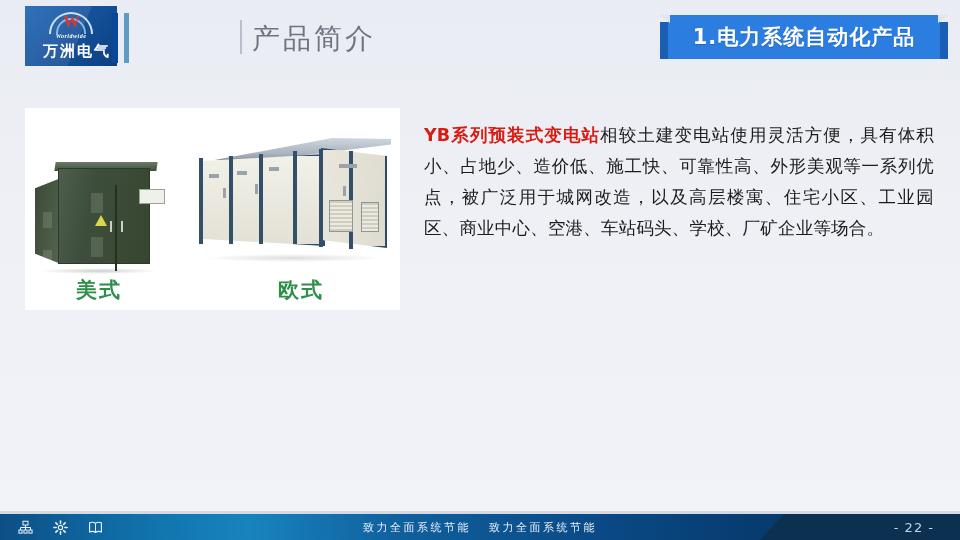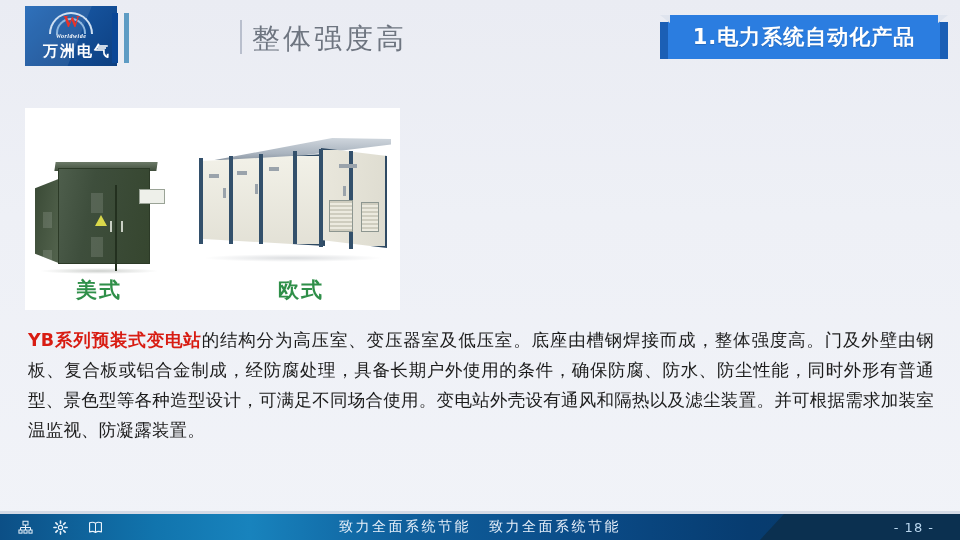--- a/index.html
+++ b/index.html
@@ -222,21 +222,21 @@
   .footer:before{
     content:"";position:absolute;right:0;top:0;width:200px;height:26px;
     background:#0b3050;clip-path:polygon(24px 0,100% 0,100% 100%,0 100%);
   }
   .footer-topline{position:absolute;left:0;bottom:26px;width:960px;height:3px;background:#d4dae6;}
   .footer-icons{position:absolute;left:18px;top:0;height:26px;display:flex;align-items:center;gap:20px;z-index:2;}
   .ficon{width:15px;height:15px;display:block;}
   .footer-slogan{
     position:absolute;left:0;right:0;top:0;height:26px;
     display:flex;align-items:center;justify-content:center;gap:18px;
-    color:#e7f0fa;font-size:14px;letter-spacing:2.5px;
+    color:#e7f0fa;font-size:11px;letter-spacing:2.5px;
     font-family:"DejaVu Sans",sans-serif;z-index:2;
   }
   .footer-page{
     position:absolute;right:26px;top:0;height:26px;display:flex;align-items:center;
     color:#b9d6ee;font-size:13px;letter-spacing:1px;z-index:3;
     font-family:"DejaVu Sans",sans-serif;
   }
 </style>
 </head>
 <body>
@@ -252,21 +252,21 @@
         <div class="logo-w">W</div>
       </div>
       <div class="logo-sub">Worldwide</div>
       <div class="logo-cn">万洲电气</div>
     </div>
 
     <div class="hdr-bar1"></div>
     <div class="hdr-bar2"></div>
 
     <div class="hdr-sep"></div>
-    <div class="hdr-subtitle">整体强度高</div>
+    <div class="hdr-subtitle">产品简介</div>
 
     <div class="ribbon">
       <div class="ribbon-shadow-l"></div>
       <div class="ribbon-shadow-r"></div>
       <div class="ribbon-body"></div>
       <div class="ribbon-notch-l"></div>
       <div class="ribbon-notch-r"></div>
       <div class="ribbon-label">1.电力系统自动化产品</div>
     </div>
   </div>
@@ -312,24 +312,24 @@
         <div class="euro-handle h3"></div>
         <div class="euro-louver"></div>
         <div class="euro-louver2"></div>
       </div>
     </div>
   </div>
 
   <div class="cap cap-amer">美式</div>
   <div class="cap cap-euro">欧式</div>
 
-
-  <div class="para-bottom">
-    <span class="hl">YB系列预装式变电站</span><span>的结构分为高压室、变压器室及低压室。底座由槽钢焊接而成，整体强度高。门及外壁由钢板、复合板或铝合金制成，经防腐处理，具备长期户外使用的条件，确保防腐、防水、防尘性能，同时外形有普通型、景色型等各种造型设计，可满足不同场合使用。变电站外壳设有通风和隔热以及滤尘装置。并可根据需求加装室温监视、防凝露装置。</span>
+  <div class="para-right">
+    <span class="hl">YB系列预装式变电站</span><span>相较土建变电站使用灵活方便，具有体积小、占地少、造价低、施工快、可靠性高、外形美观等一系列优点，被广泛用于城网改造，以及高层楼寓、住宅小区、工业园区、商业中心、空港、车站码头、学校、厂矿企业等场合。</span>
   </div>
+
 
   <div class="footer-topline"></div>
   <div class="footer">
 
     <div class="footer-icons">
       <svg class="ficon" viewBox="0 0 24 24">
         <rect x="8" y="2" width="8" height="6" fill="none" stroke="#eaf3fb" stroke-width="1.6"></rect>
         <path d="M12 8 L12 12 M4 12 L20 12 M4 12 L4 16 M12 12 L12 16 M20 12 L20 16" stroke="#eaf3fb" stroke-width="1.6" fill="none"></path>
         <rect x="1.5" y="16" width="5" height="5" fill="none" stroke="#eaf3fb" stroke-width="1.6"></rect>
         <rect x="9.5" y="16" width="5" height="5" fill="none" stroke="#eaf3fb" stroke-width="1.6"></rect>
@@ -352,16 +352,16 @@
         <path d="M12 5.5 C9.5 3.2 5.8 3.2 2.5 4.4 L2.5 19 C5.8 17.8 9.5 17.8 12 20 C14.5 17.8 18.2 17.8 21.5 19 L21.5 4.4 C18.2 3.2 14.5 3.2 12 5.5 Z" fill="none" stroke="#eaf3fb" stroke-width="1.8" stroke-linejoin="round"></path>
         <line x1="12" y1="5.5" x2="12" y2="20" stroke="#eaf3fb" stroke-width="1.6"></line>
       </svg>
     </div>
 
     <div class="footer-slogan">
       <span>致力全面系统节能</span>
       <span>致力全面系统节能</span>
     </div>
 
-    <div class="footer-page">- 18 -</div>
+    <div class="footer-page">- 22 -</div>
   </div>
 
 </div>
 
 </body></html>

